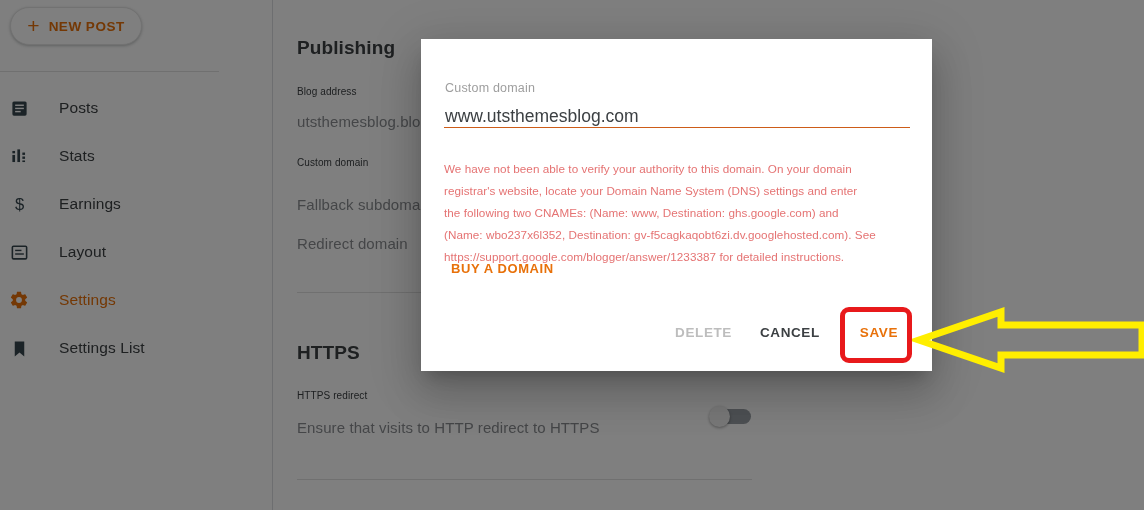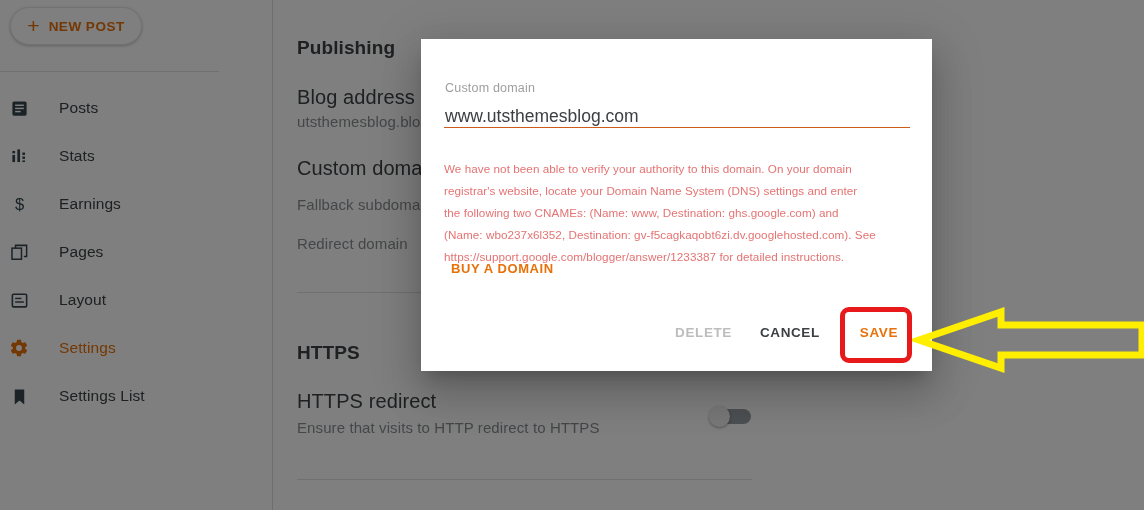--- a/index.html
+++ b/index.html
@@ -94,21 +94,21 @@
   }
   .sec-title {
     position: absolute;
     font-size: 19px;
     font-weight: 700;
     color: #3c4043;
     letter-spacing: 0.1px;
   }
   .row-title {
     position: absolute;
-    font-size: 20px;
+    font-size: 10px;
     color: #3c4043;
     letter-spacing: 0.1px;
   }
   .row-sub {
     position: absolute;
     font-size: 15px;
     color: #8a8d91;
     letter-spacing: 0.1px;
   }
   .hr {
@@ -272,29 +272,20 @@
 
         <div class="nav-item">
           <span class="nico">
             <svg width="19" height="19" viewBox="0 0 24 24">
                 <text x="12" y="19" font-size="21" font-family="Liberation Sans, sans-serif" fill="#37474f" text-anchor="middle">$</text>
               </svg>
           </span>
           <span class="nlabel">Earnings</span>
         </div>
 
-        <div class="nav-item">
-          <span class="nico">
-            <svg width="19" height="19" viewBox="0 0 24 24">
-              <rect x="2.5" y="6.5" width="12" height="14" fill="none" stroke="#37474f" stroke-width="1.9"></rect>
-              <path d="M7 6.5V3h14v14h-3.5" fill="none" stroke="#37474f" stroke-width="1.9"></path>
-            </svg>
-          </span>
-          <span class="nlabel">Pages</span>
-        </div>
 
         <div class="nav-item">
           <span class="nico">
             <svg width="19" height="19" viewBox="0 0 24 24">
               <rect x="3" y="4" width="18" height="16" rx="1.5" fill="none" stroke="#37474f" stroke-width="2"></rect>
               <rect x="6.5" y="8.5" width="8" height="1.8" fill="#37474f"></rect>
               <rect x="6.5" y="13" width="11" height="1.8" fill="#37474f"></rect>
             </svg>
           </span>
           <span class="nlabel">Layout</span>

